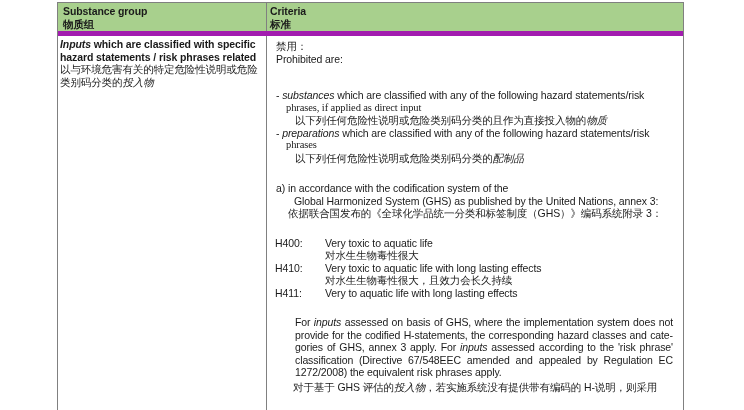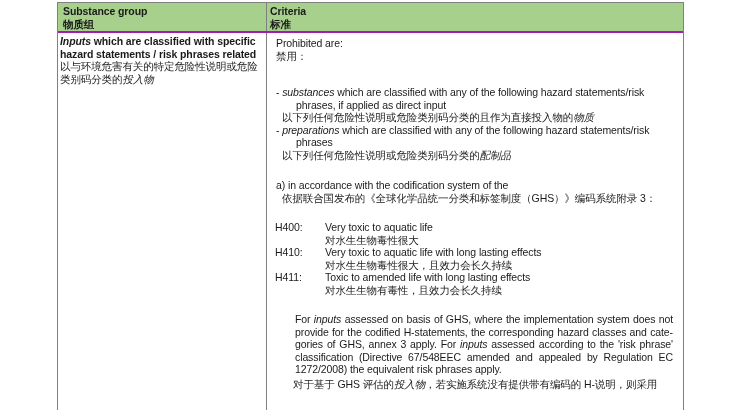--- a/index.html
+++ b/index.html
@@ -15,35 +15,35 @@
     position: absolute; left: 57px; top: 2px;
     width: 627px; height: 408px;
     box-sizing: border-box;
     border: 1px solid #808080; border-bottom: none;
     background: #ffffff;
   }
   .row { display: flex; }
   .cell { box-sizing: border-box; }
   .c1 { width: 209px; border-right: 1px solid #808080; }
   .c2 { width: 416px; }
-  .row.hdr { height: 28px; border-bottom: 2px solid #a21caf; background: #a8d08d; }
+  .row.hdr { height: 28px; border-bottom: 5px solid #a21caf; background: #a8d08d; }
   .row.hdr .cell { font-weight: bold; padding-top: 2px; }
   .row.hdr .c1 { padding-left: 5px; }
   .row.hdr .c2 { padding-left: 3px; }
   .row.bdy { height: 378px; overflow: hidden; }
   .row.bdy .c1 { padding: 2px 2px 0 2px; }
   .row.bdy .c2 { padding: 4px 8px 0 8px; }
   .ln { white-space: nowrap; }
   .b  { font-weight: bold; }
   .it { font-style: italic; }
   
   .i1  { margin-left: 1px; }
-  .i5  { margin-left: 21px; }
-  .i7  { margin-left: 7px; }
-  .i13 { margin-left: 7px; }
+  .i5  { margin-left: 11px; font-family: Liberation Serif, serif; }
+  .i7  { margin-left: 20px; }
+  .i13 { margin-left: 13px; }
   .i18 { margin-left: 18px; }
   .i19 { margin-left: 19px; }
   
   .mt24 { margin-top: 24px; }
   .mt18 { margin-top: 18px; }
   .mt17 { margin-top: 17px; }
   .mt2  { margin-top: 2px; }
   
   .hrow { display: flex; }
   .hcode { width: 50px; flex: 0 0 auto; }
@@ -71,36 +71,37 @@
   <div class="row bdy">
 
     <div class="cell c1">
       <div class="ln b"><span class="it">Inputs</span><span> which are classified with specific</span></div>
       <div class="ln b">hazard statements / risk phrases related</div>
       <div class="ln">以与环境危害有关的特定危险性说明或危险</div>
       <div class="ln"><span>类别码分类的</span><span class="it">投入物</span></div>
     </div>
 
     <div class="cell c2">
+      <div class="ln i1">禁用：</div>
       <div class="ln i1">Prohibited are:</div>
-      <div class="ln i1">禁用：</div>
 
       <div class="mt24">
         <div class="ln i1"><span>- </span><span class="it">substances</span><span> which are classified with any of the following hazard statements/risk</span></div>
         <div class="ln i5">phrases, if applied as direct input</div>
         <div class="ln i7"><span>以下列任何危险性说明或危险类别码分类的且作为直接投入物的</span><span class="it">物质</span></div>
       </div>
       <div>
         <div class="ln i1"><span>- </span><span class="it">preparations</span><span> which are classified with any of the following hazard statements/risk</span></div>
         <div class="ln i5">phrases</div>
         <div class="ln i7"><span>以下列任何危险性说明或危险类别码分类的</span><span class="it">配制品</span></div>
       </div>
 
       <div class="mt18">
         <div class="ln i1">a) in accordance with the codification system of the</div>
+        <div class="ln i19">Global Harmonized System (GHS) as published by the United Nations, annex 3:</div>
         <div class="ln i13">依据联合国发布的《全球化学品统一分类和标签制度（GHS）》编码系统附录 3：</div>
       </div>
 
       <div class="mt17">
         <div class="hrow">
           <div class="hcode">H400:</div>
           <div class="htxt">
             <div class="ln">Very toxic to aquatic life</div>
             <div class="ln">对水生生物毒性很大</div>
           </div>
@@ -108,22 +109,21 @@
         <div class="hrow">
           <div class="hcode">H410:</div>
           <div class="htxt">
             <div class="ln">Very toxic to aquatic life with long lasting effects</div>
             <div class="ln">对水生生物毒性很大，且效力会长久持续</div>
           </div>
         </div>
         <div class="hrow">
           <div class="hcode">H411:</div>
           <div class="htxt">
-            <div class="ln">Toxic to amended life with long lasting effects</div>
-            <div class="ln">对水生生物有毒性，且效力会长久持续</div>
+            <div class="ln">Very to aquatic life with long lasting effects</div>
           </div>
         </div>
       </div>
 
       <div class="mt17">
         <div class="fline"><span>For </span><span class="it">inputs</span><span> assessed on basis of GHS, where the implementation system does not</span></div>
         <div class="fline">provide for the codified H-statements, the corresponding hazard classes and cate-</div>
         <div class="fline"><span>gories of GHS, annex 3 apply. For </span><span class="it">inputs</span><span> assessed according to the 'risk phrase'</span></div>
         <div class="fline">classification (Directive 67/548EEC amended and appealed by Regulation EC</div>
         <div class="fline last">1272/2008) the equivalent risk phrases apply.</div>

